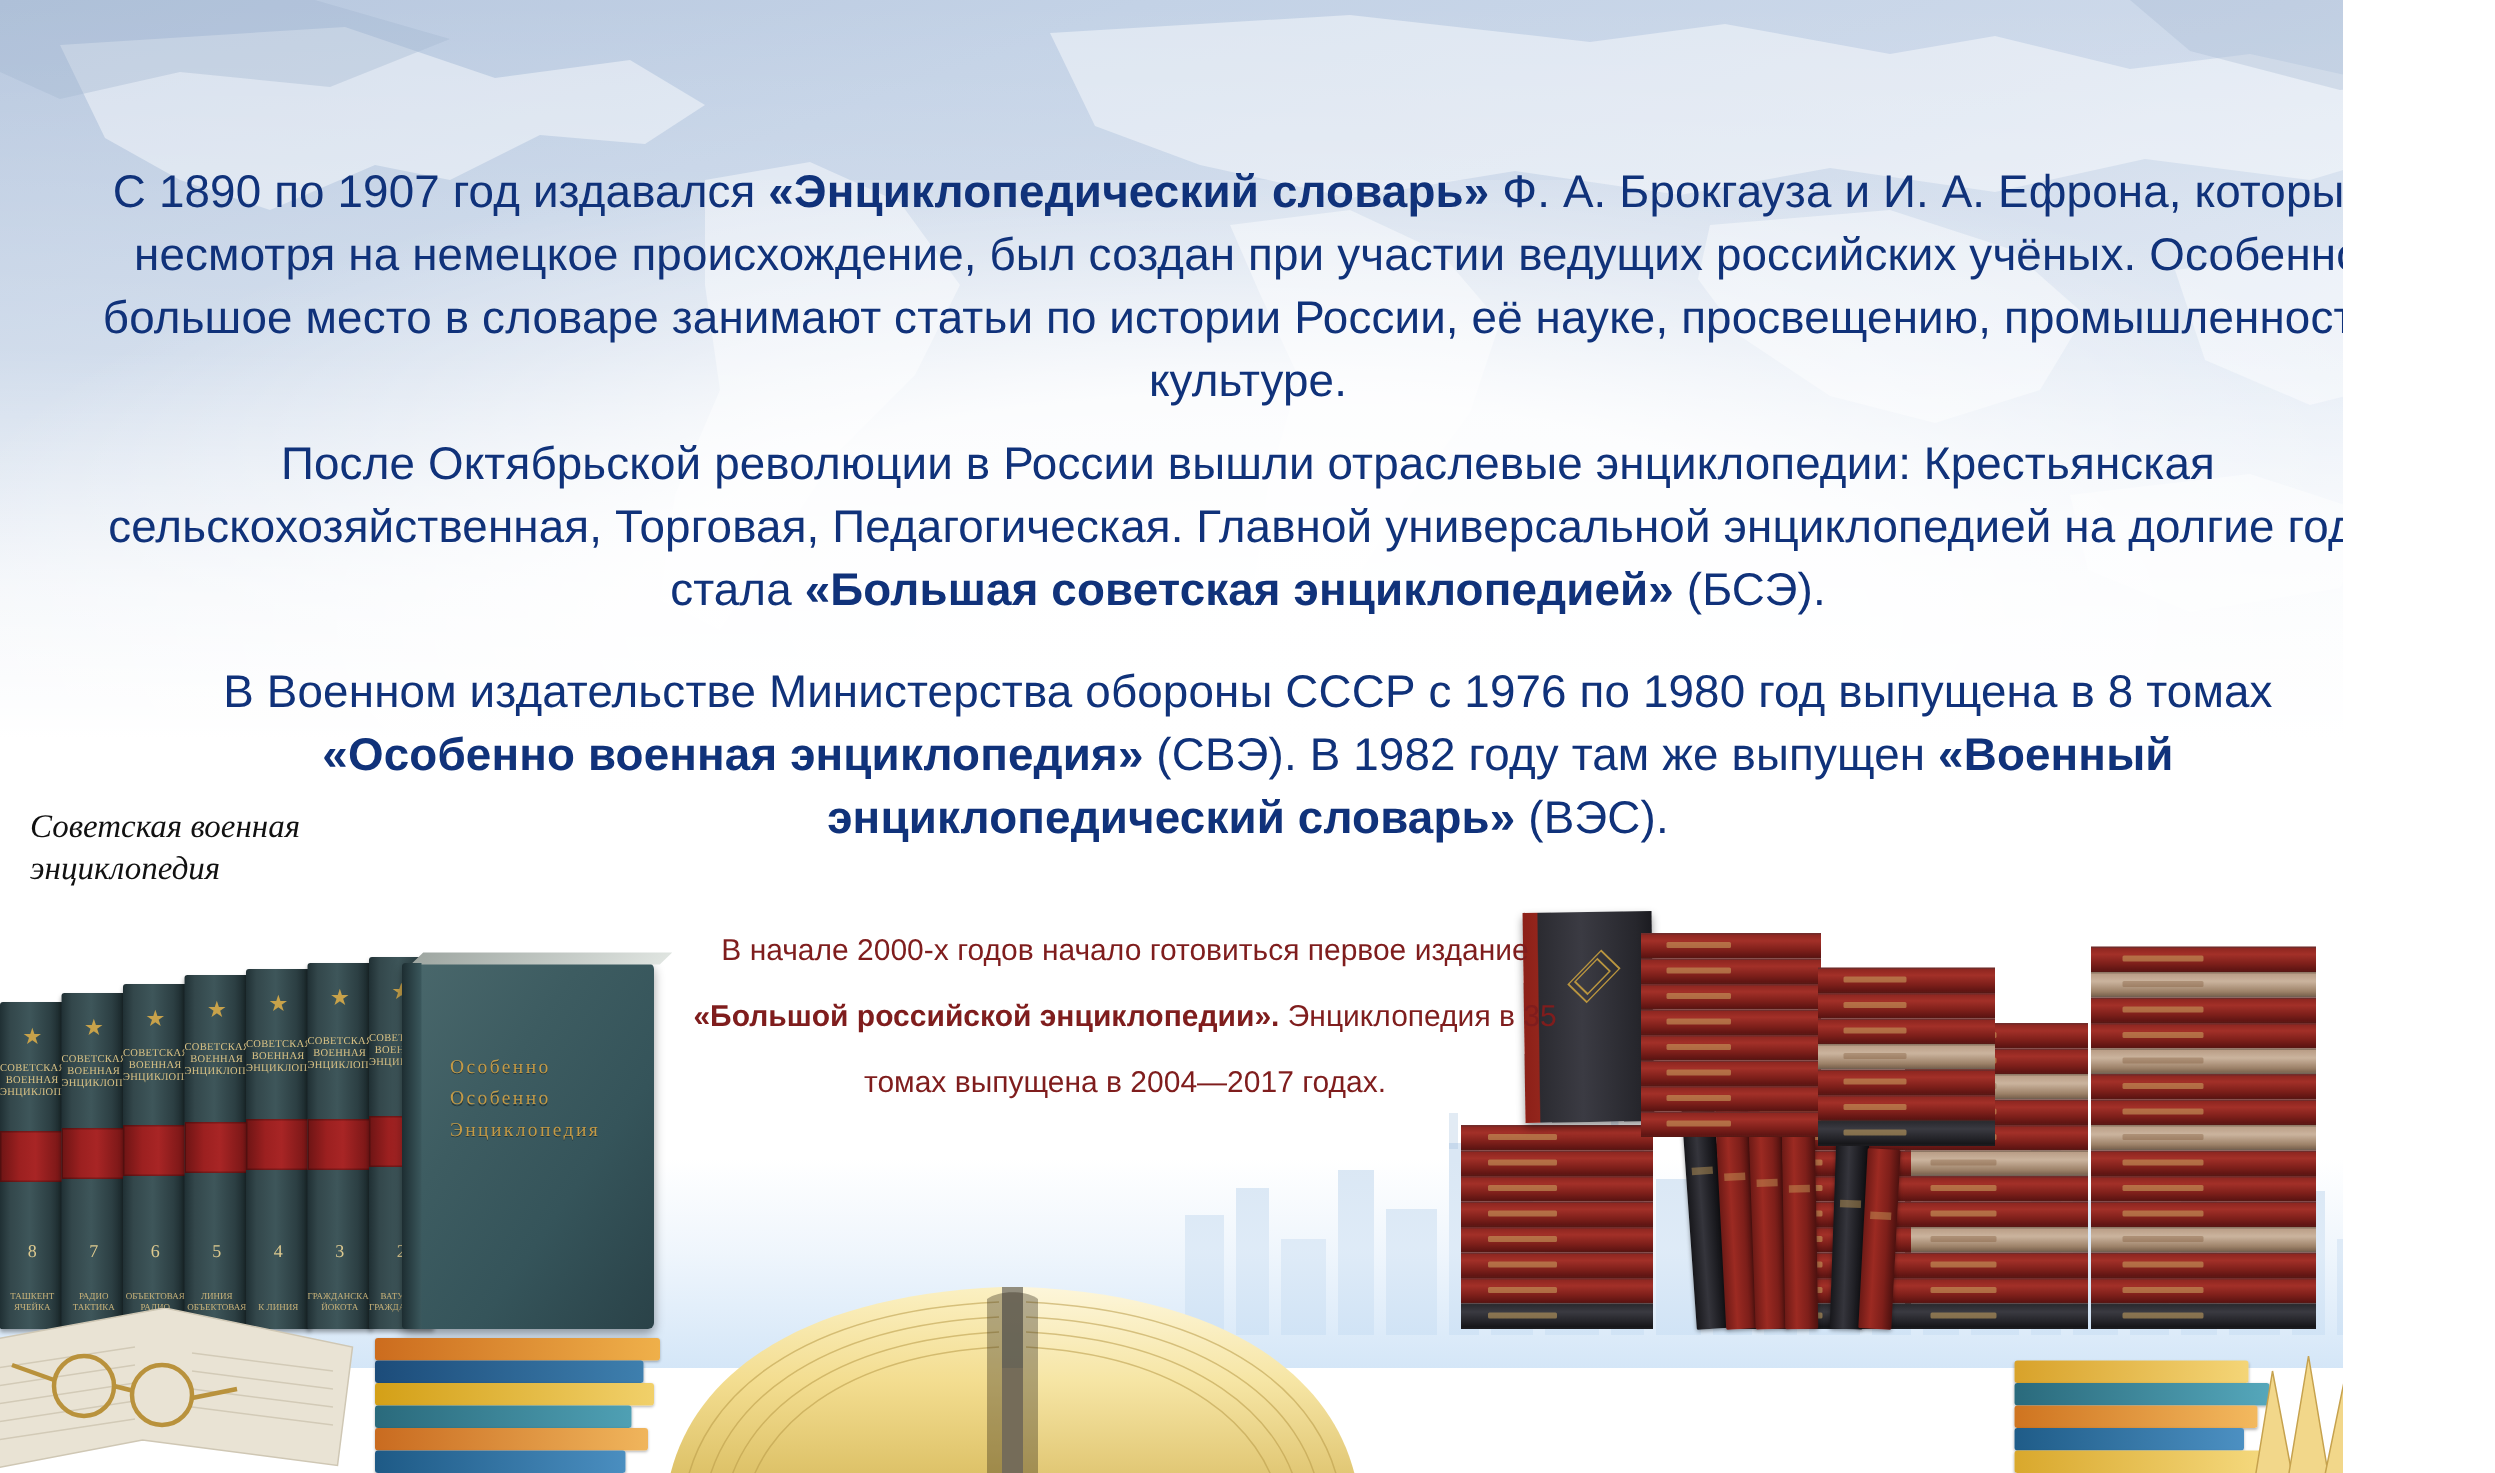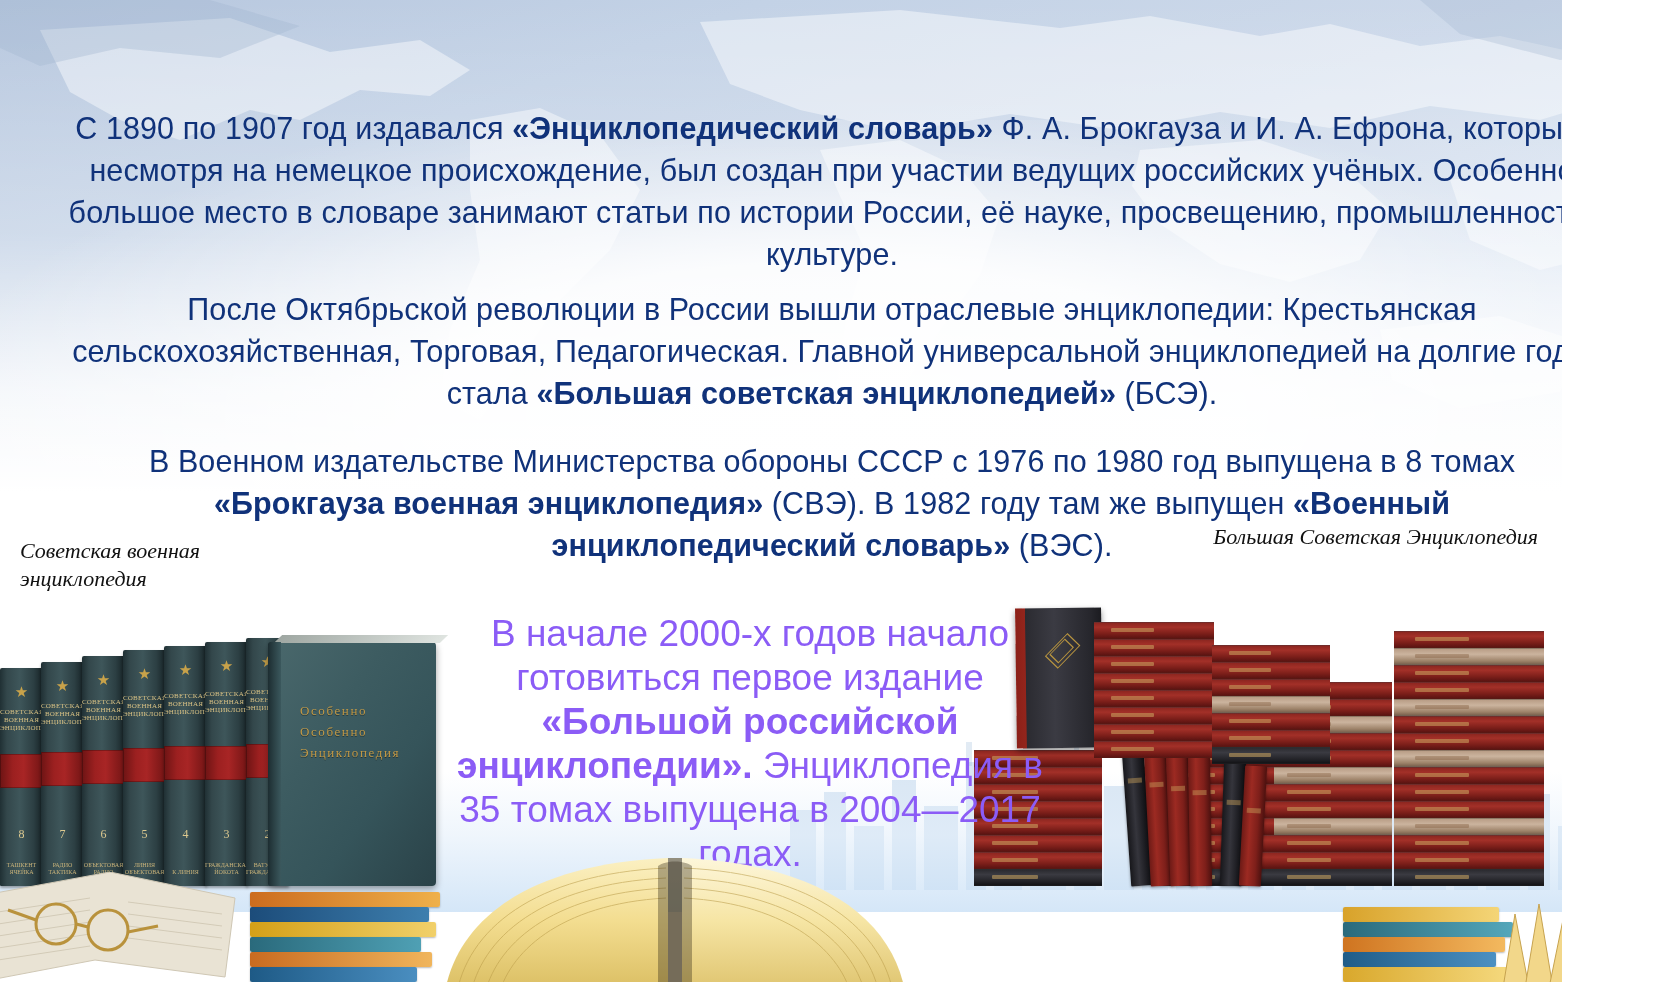--- a/index.html
+++ b/index.html
@@ -91,23 +91,23 @@
   .para b { font-weight: 700; }
 
   #para1 { left: 62px; top: 107px; width: 1540px; }
   #para2 { left: 62px; top: 288px; width: 1540px; }
   #para3 { left: 62px; top: 440px; width: 1540px; }
 
   #para4 {
     position: absolute;
     left: 440px; top: 612px; width: 620px;
     text-align: center;
-    color: #8b5cf6;
+    color: #7f1d1d;
     font-family: "Liberation Sans", sans-serif;
-    font-size: 37px;
+    font-size: 20px;
     line-height: 44px;
     z-index: 30;
   }
   #para4 b { font-weight: 700; }
 
   
   .caption {
     position: absolute;
     color: #111111;
     font-family: "Liberation Serif", serif;
@@ -326,29 +326,28 @@
 
   <div class="para" id="para1">
     <span>С 1890 по 1907 год издавался </span><b>«Энциклопедический словарь»</b><span> Ф. А. Брокгауза и И. А. Ефрона, который, несмотря на немецкое происхождение, был создан при участии ведущих российских учёных. Особенно большое место в словаре занимают статьи по истории России, её науке, просвещению, промышленности, культуре.</span>
   </div>
 
   <div class="para" id="para2">
     <span>После Октябрьской революции в России вышли отраслевые энциклопедии: Крестьянская сельскохозяйственная, Торговая, Педагогическая. Главной универсальной энциклопедией на долгие годы стала </span><b>«Большая советская энциклопедией»</b><span> (БСЭ).</span>
   </div>
 
   <div class="para" id="para3">
-    <span>В Военном издательстве Министерства обороны СССР с 1976 по 1980 год выпущена в 8 томах </span><b>«Брокгауза военная энциклопедия»</b><span> (СВЭ). В 1982 году там же выпущен </span><b>«Военный энциклопедический словарь»</b><span> (ВЭС).</span>
+    <span>В Военном издательстве Министерства обороны СССР с 1976 по 1980 год выпущена в 8 томах </span><b>«Особенно военная энциклопедия»</b><span> (СВЭ). В 1982 году там же выпущен </span><b>«Военный энциклопедический словарь»</b><span> (ВЭС).</span>
   </div>
 
   <div id="para4">
     <span>В начале 2000-х годов начало готовиться первое издание </span><b>«Большой российской энциклопедии».</b><span> Энциклопедия в 35 томах выпущена в 2004—2017 годах.</span>
   </div>
 
   <div class="caption" id="caption-left">Советская военная энциклопедия</div>
-  <div class="caption" id="caption-right">Большая Советская Энциклопедия</div>
 
   <div id="books-left">
 
     <div class="vol" style="left:4px;   height:218px;">
       <span class="star">★</span>
       <div class="spine-txt" style="top:40px;">СОВЕТСКАЯ ВОЕННАЯ ЭНЦИКЛОПЕДИЯ</div>
       <div class="redband" style="top:86px;"></div>
       <div class="num">8</div>
       <div class="foot">ТАШКЕНТ ЯЧЕЙКА</div>
     </div>

